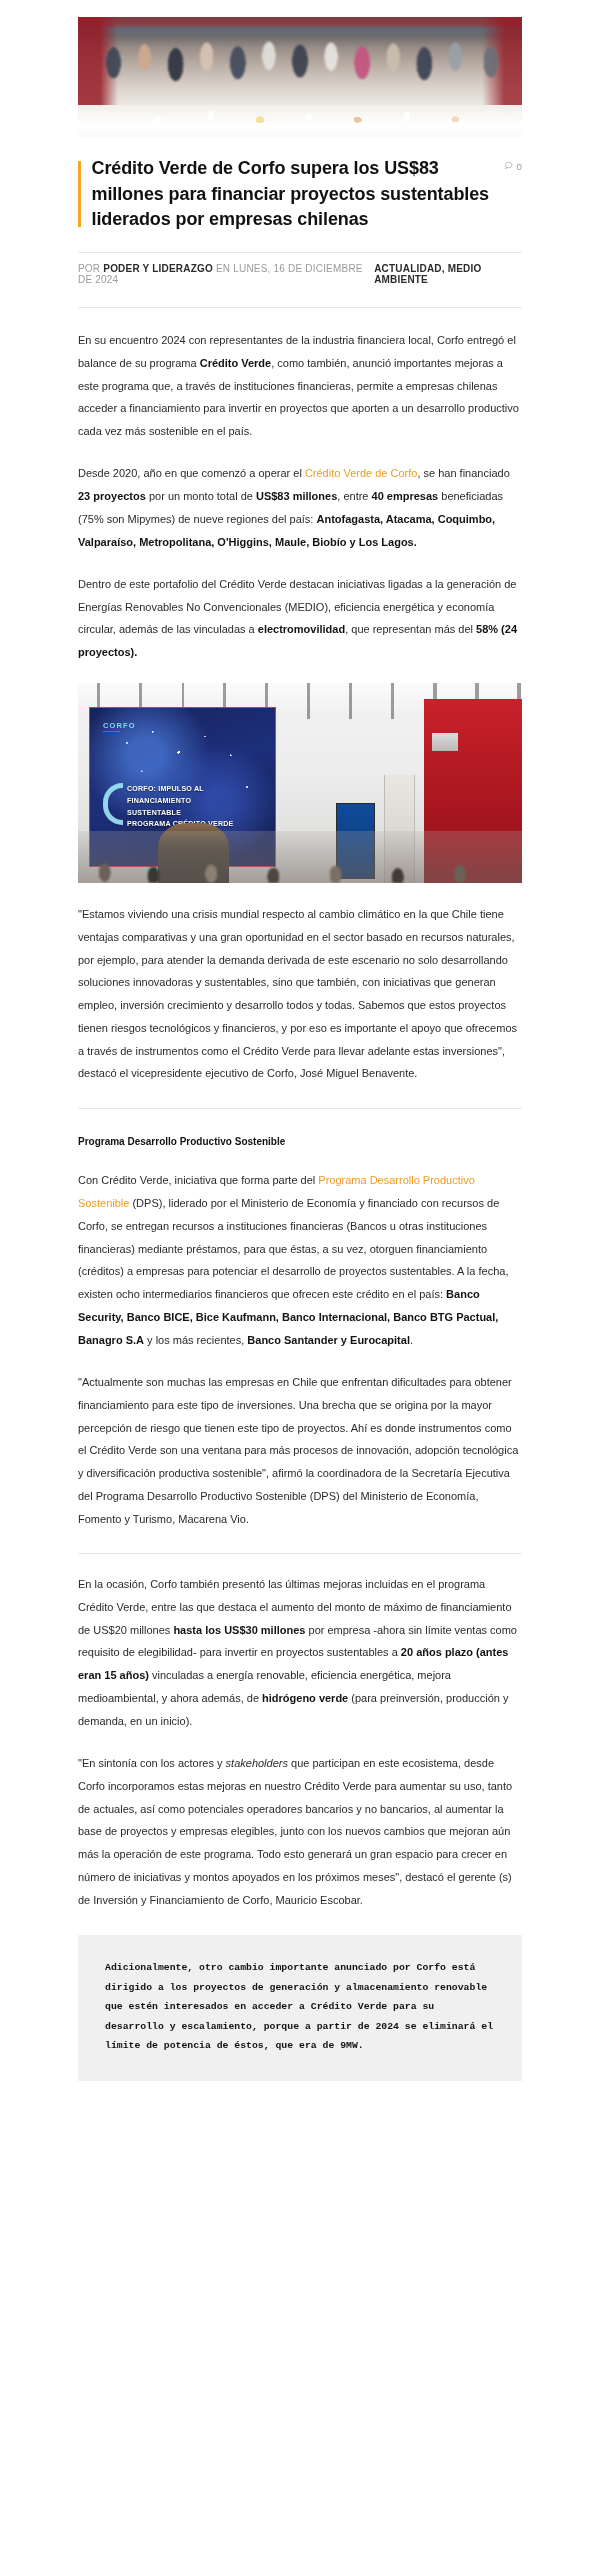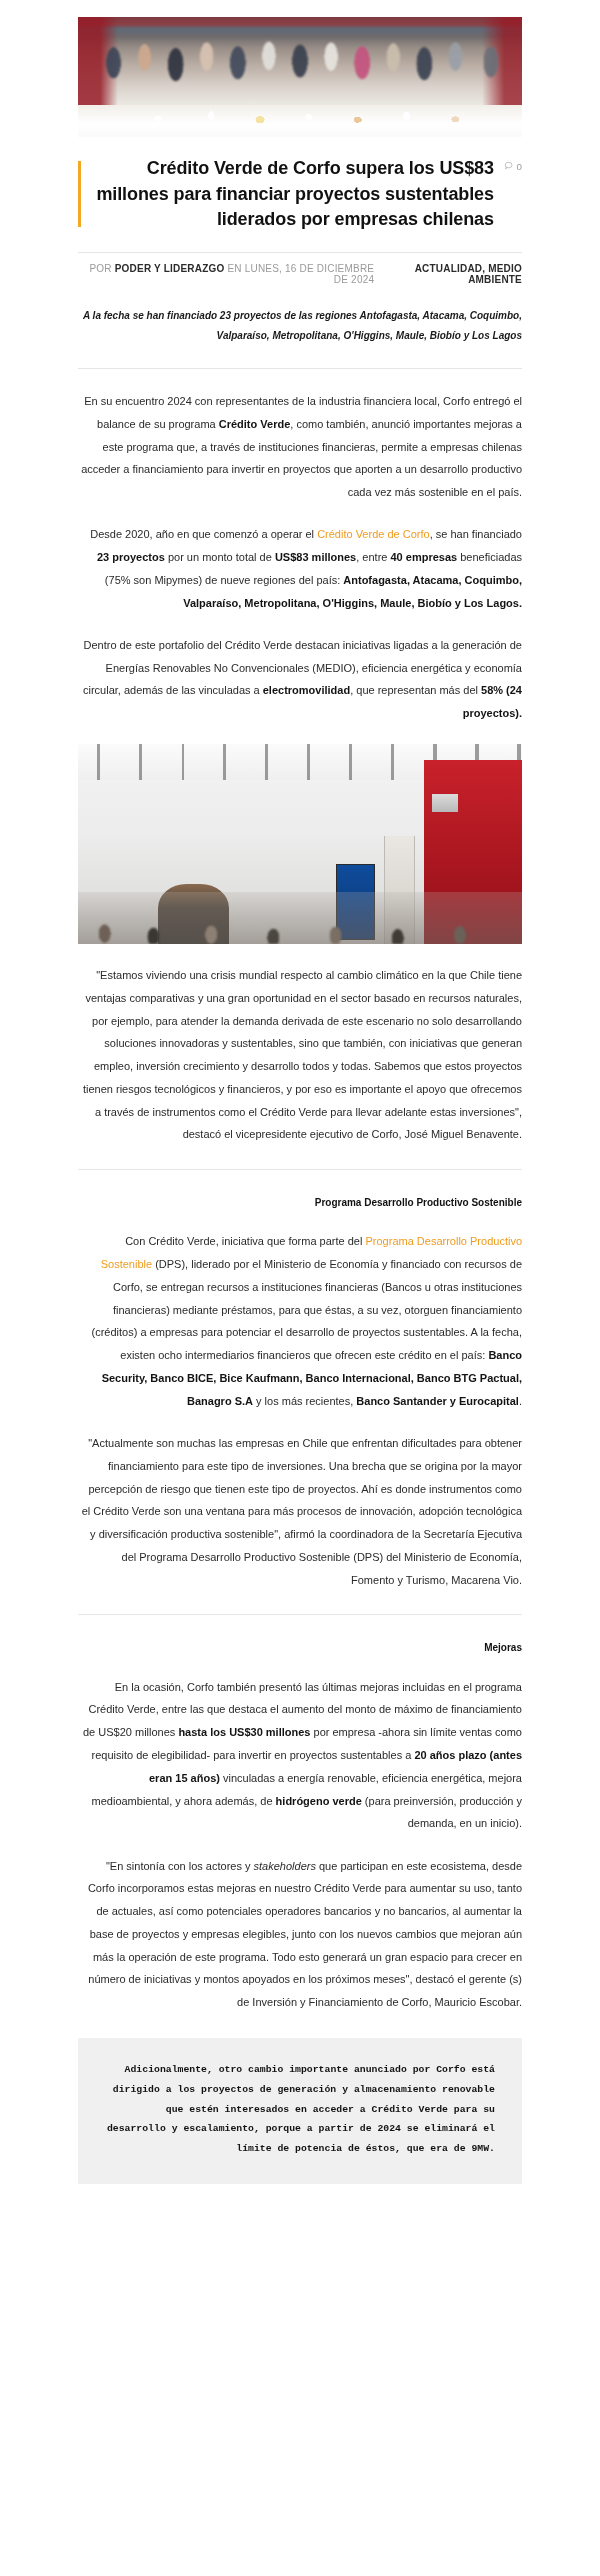--- a/index.html
+++ b/index.html
@@ -5,21 +5,21 @@
 <style>
   *{box-sizing:border-box;}
   html,body{margin:0;padding:0;}
   body{
     width:600px;
     background:#ffffff;
     font-family:"Liberation Sans","DejaVu Sans",sans-serif;
     color:#1a1a1a;
     -webkit-font-smoothing:antialiased;
   }
-  .page{width:480px;margin:0 auto;padding:0 0 7.5px 0;text-align:right;}
+  .page{width:480px;margin:0 auto;padding:0 0 7.5px 0;}
 
   
   .hero{
     position:relative;
     margin:16.5px 18px 0 18px;
     height:120px;
     overflow:hidden;
     background:#8e9299;
   }
   .hero-photo{
@@ -309,21 +309,20 @@
   <div class="byline">
     <div>
       <span>POR</span>
       <span class="author">PODER Y LIDERAZGO</span>
       <span>EN</span>
       <span>LUNES, 16 DE DICIEMBRE DE 2024</span>
     </div>
     <div class="cats">ACTUALIDAD, MEDIO AMBIENTE</div>
   </div>
 
-  <p class="lead">A la fecha se han financiado 23 proyectos de las regiones Antofagasta, Atacama, Coquimbo, Valparaíso, Metropolitana, O'Higgins, Maule, Biobío y Los Lagos</p>
 
   <div class="sep"></div>
 
   <div class="body">
 
     <p class="first">
       <span>En su encuentro 2024 con representantes de la industria financiera local, Corfo entregó el balance de su programa </span><b>Crédito Verde</b><span>, como también, anunció importantes mejoras a este programa que, a través de instituciones financieras, permite a empresas chilenas acceder a financiamiento para invertir en proyectos que aporten a un desarrollo productivo cada vez más sostenible en el país.</span>
     </p>
 
     <p>
@@ -334,20 +333,30 @@
       <span>Dentro de este portafolio del Crédito Verde destacan iniciativas ligadas a la generación de Energías Renovables No Convencionales (MEDIO), eficiencia energética y economía circular, además de las vinculadas a </span><b>electromovilidad</b><span>, que representan más del </span><b>58% (24 proyectos).</b>
     </p>
   </div>
 
   <div class="photo2">
     <div class="p2-room"></div>
     <div class="p2-ceiling"></div>
     <div class="p2-redwall"></div>
     <div class="p2-door"></div>
     <div class="p2-tv"></div>
+    <div class="p2-screen">
+      <div class="dots"></div>
+      <div class="p2-logo">CORFO</div>
+      <div class="p2-cbracket"></div>
+      <div class="p2-slidetext">
+        <div>CORFO: IMPULSO AL FINANCIAMIENTO</div>
+        <div>SUSTENTABLE</div>
+        <div>PROGRAMA CRÉDITO VERDE</div>
+      </div>
+    </div>
     <div class="p2-speaker"></div>
     <div class="p2-crowd"></div>
   </div>
 
   <div class="body">
 
     <p>"Estamos viviendo una crisis mundial respecto al cambio climático en la que Chile tiene ventajas comparativas y una gran oportunidad en el sector basado en recursos naturales, por ejemplo, para atender la demanda derivada de este escenario no solo desarrollando soluciones innovadoras y sustentables, sino que también, con iniciativas que generan empleo, inversión crecimiento y desarrollo todos y todas. Sabemos que estos proyectos tienen riesgos tecnológicos y financieros, y por eso es importante el apoyo que ofrecemos a través de instrumentos como el Crédito Verde para llevar adelante estas inversiones", destacó el vicepresidente ejecutivo de Corfo, José Miguel Benavente.</p>
   </div>
 
   <div class="sep"></div>
@@ -358,21 +367,20 @@
     <p>
       <span>Con Crédito Verde, iniciativa que forma parte del </span><a class="lnk" href="#">Programa Desarrollo Productivo Sostenible</a><span> (DPS), liderado por el Ministerio de Economía y financiado con recursos de Corfo, se entregan recursos a instituciones financieras (Bancos u otras instituciones financieras) mediante préstamos, para que éstas, a su vez, otorguen financiamiento (créditos) a empresas para potenciar el desarrollo de proyectos sustentables. A la fecha, existen ocho intermediarios financieros que ofrecen este crédito en el país: </span><b>Banco Security, Banco BICE, Bice Kaufmann, Banco Internacional, Banco BTG Pactual, Banagro S.A</b><span> y los más recientes, </span><b>Banco Santander y Eurocapital</b><span>.</span>
     </p>
 
     <p> "Actualmente son muchas las empresas en Chile que enfrentan dificultades para obtener financiamiento para este tipo de inversiones. Una brecha que se origina por la mayor percepción de riesgo que tienen este tipo de proyectos. Ahí es donde instrumentos como el Crédito Verde son una ventana para más procesos de innovación, adopción tecnológica y diversificación productiva sostenible", afirmó la coordinadora de la Secretaría Ejecutiva del Programa Desarrollo Productivo Sostenible (DPS) del Ministerio de Economía, Fomento y Turismo, Macarena Vio.</p>
   </div>
 
   <div class="sep"></div>
 
   <div class="body">
-    <h2 class="subhead">Mejoras</h2>
 
     <p>
       <span>En la ocasión, Corfo también presentó las últimas mejoras incluidas en el programa Crédito Verde, entre las que destaca el aumento del monto de máximo de financiamiento de US$20 millones </span><b>hasta los US$30 millones</b><span> por empresa -ahora sin límite ventas como requisito de elegibilidad- para invertir en proyectos sustentables a </span><b>20 años plazo (antes eran 15 años)</b><span> vinculadas a energía renovable, eficiencia energética, mejora medioambiental, y ahora además, de </span><b>hidrógeno verde</b><span> (para preinversión, producción y demanda, en un inicio).</span>
     </p>
 
     <p>
       <span>"En sintonía con los actores y </span><i>stakeholders</i><span> que participan en este ecosistema, desde Corfo incorporamos estas mejoras en nuestro Crédito Verde para aumentar su uso, tanto de actuales, así como potenciales operadores bancarios y no bancarios, al aumentar la base de proyectos y empresas elegibles, junto con los nuevos cambios que mejoran aún más la operación de este programa. Todo esto generará un gran espacio para crecer en número de iniciativas y montos apoyados en los próximos meses", destacó el gerente (s) de Inversión y Financiamiento de Corfo, Mauricio Escobar.</span>
     </p>
   </div>
 

